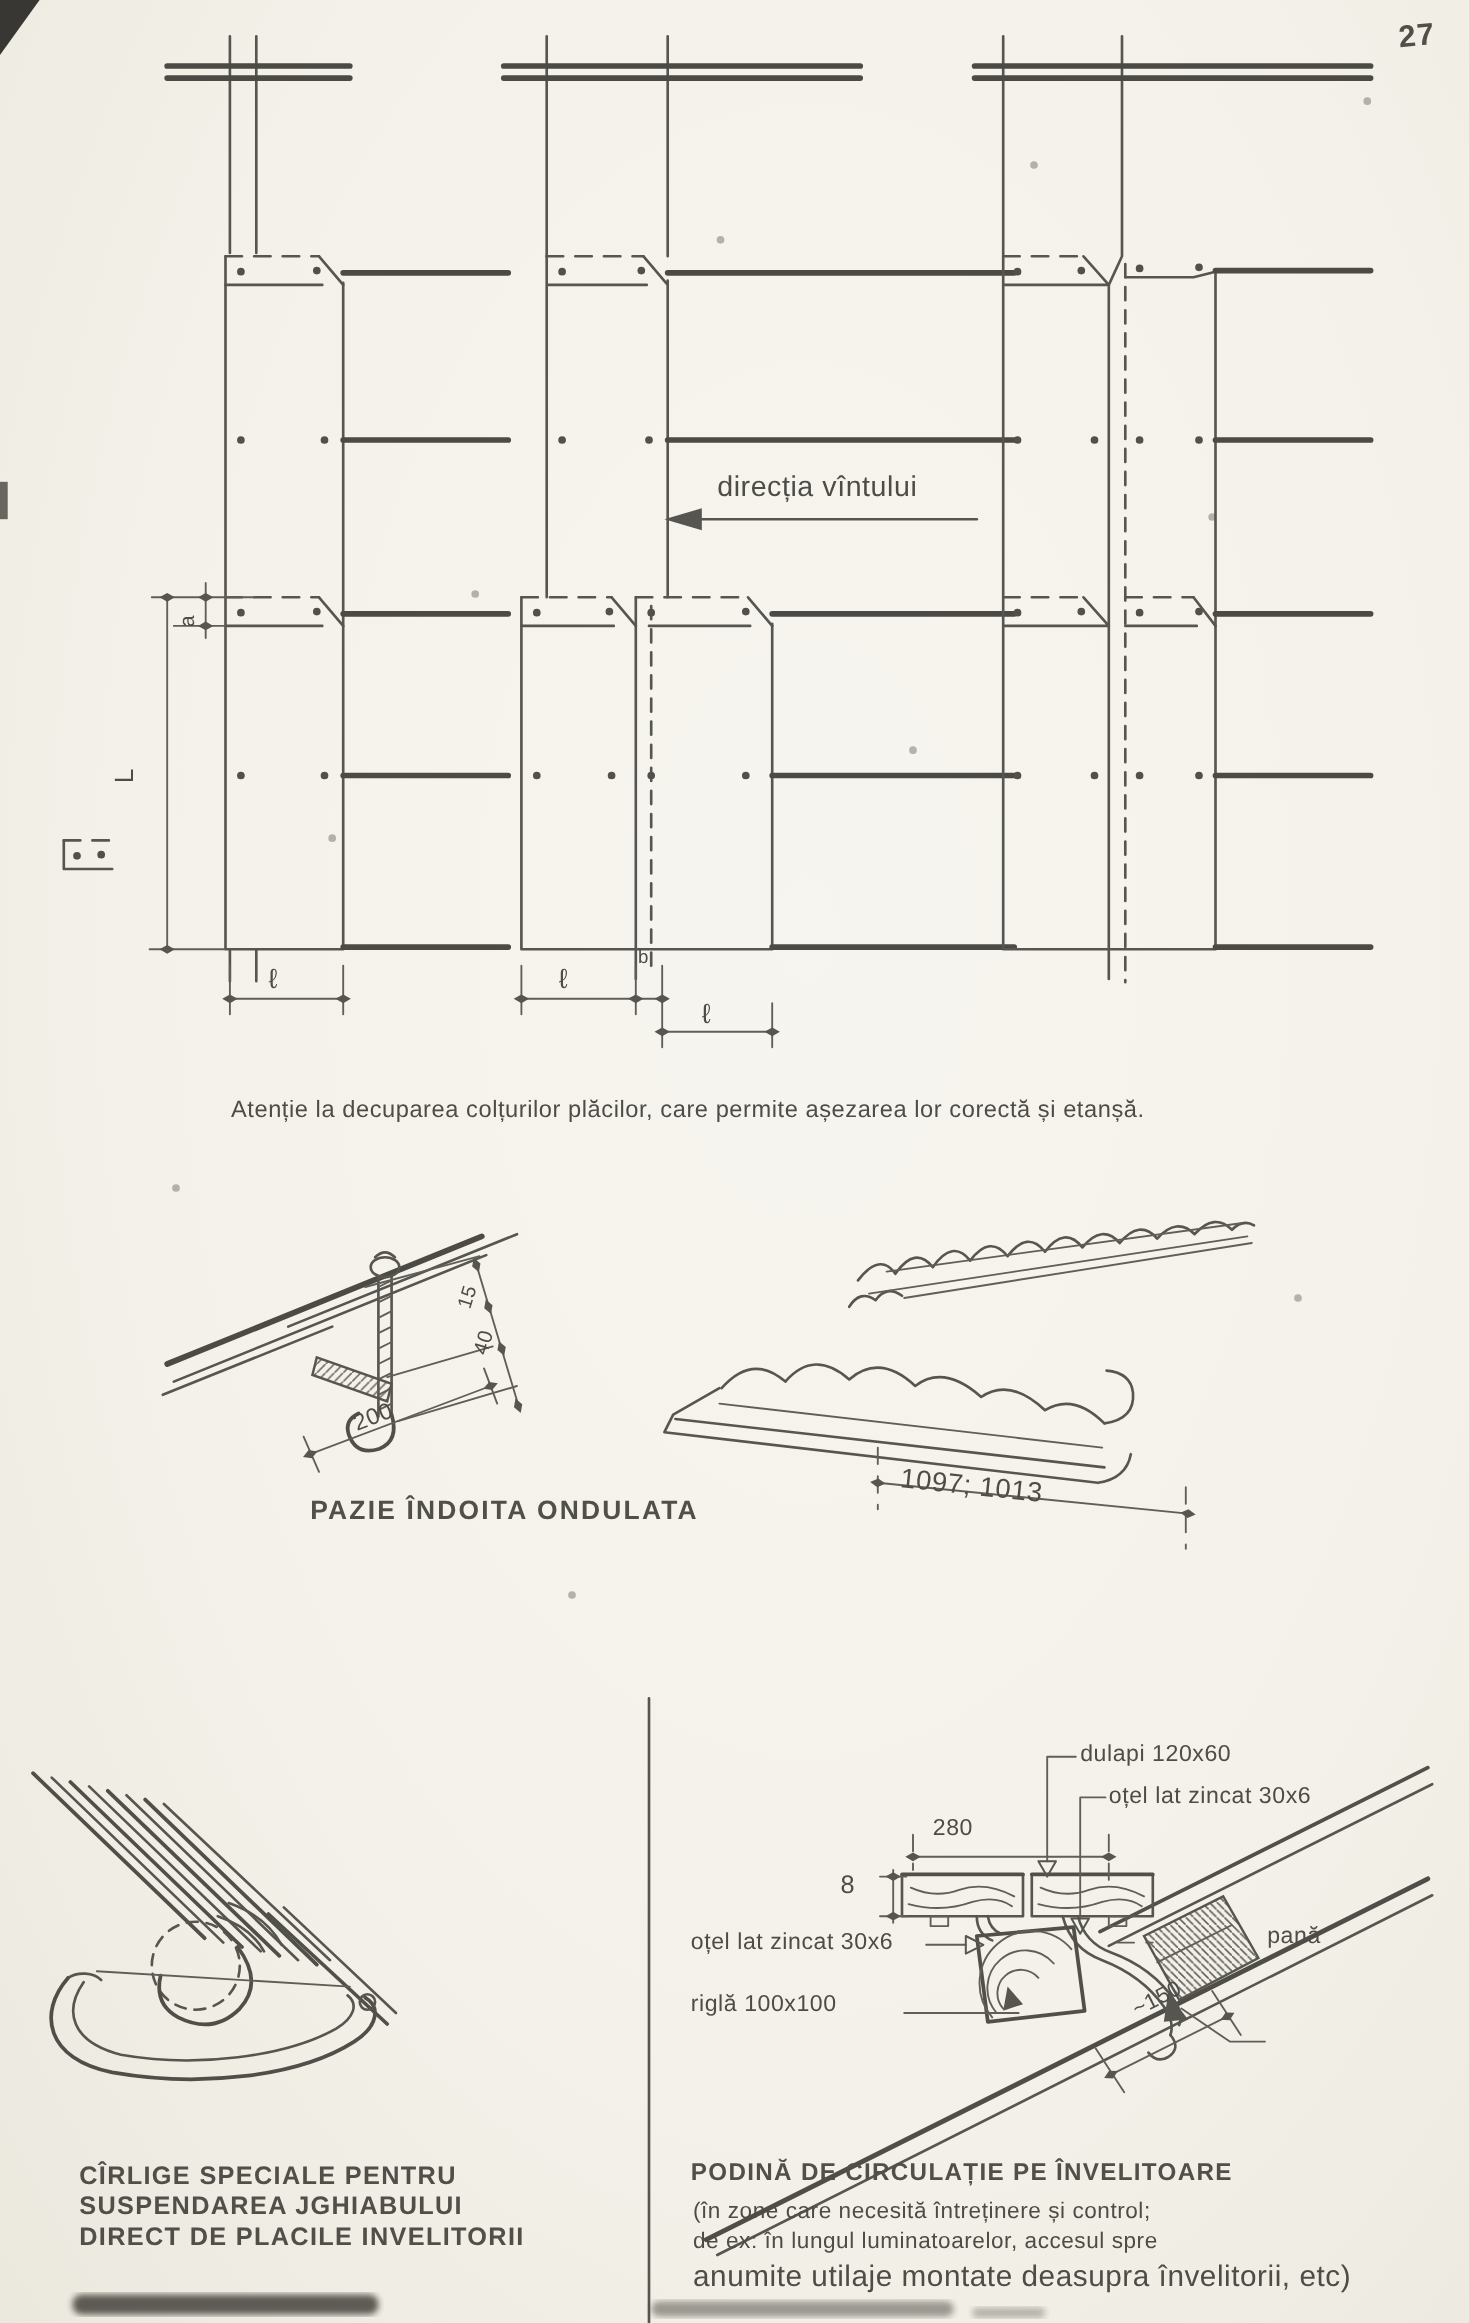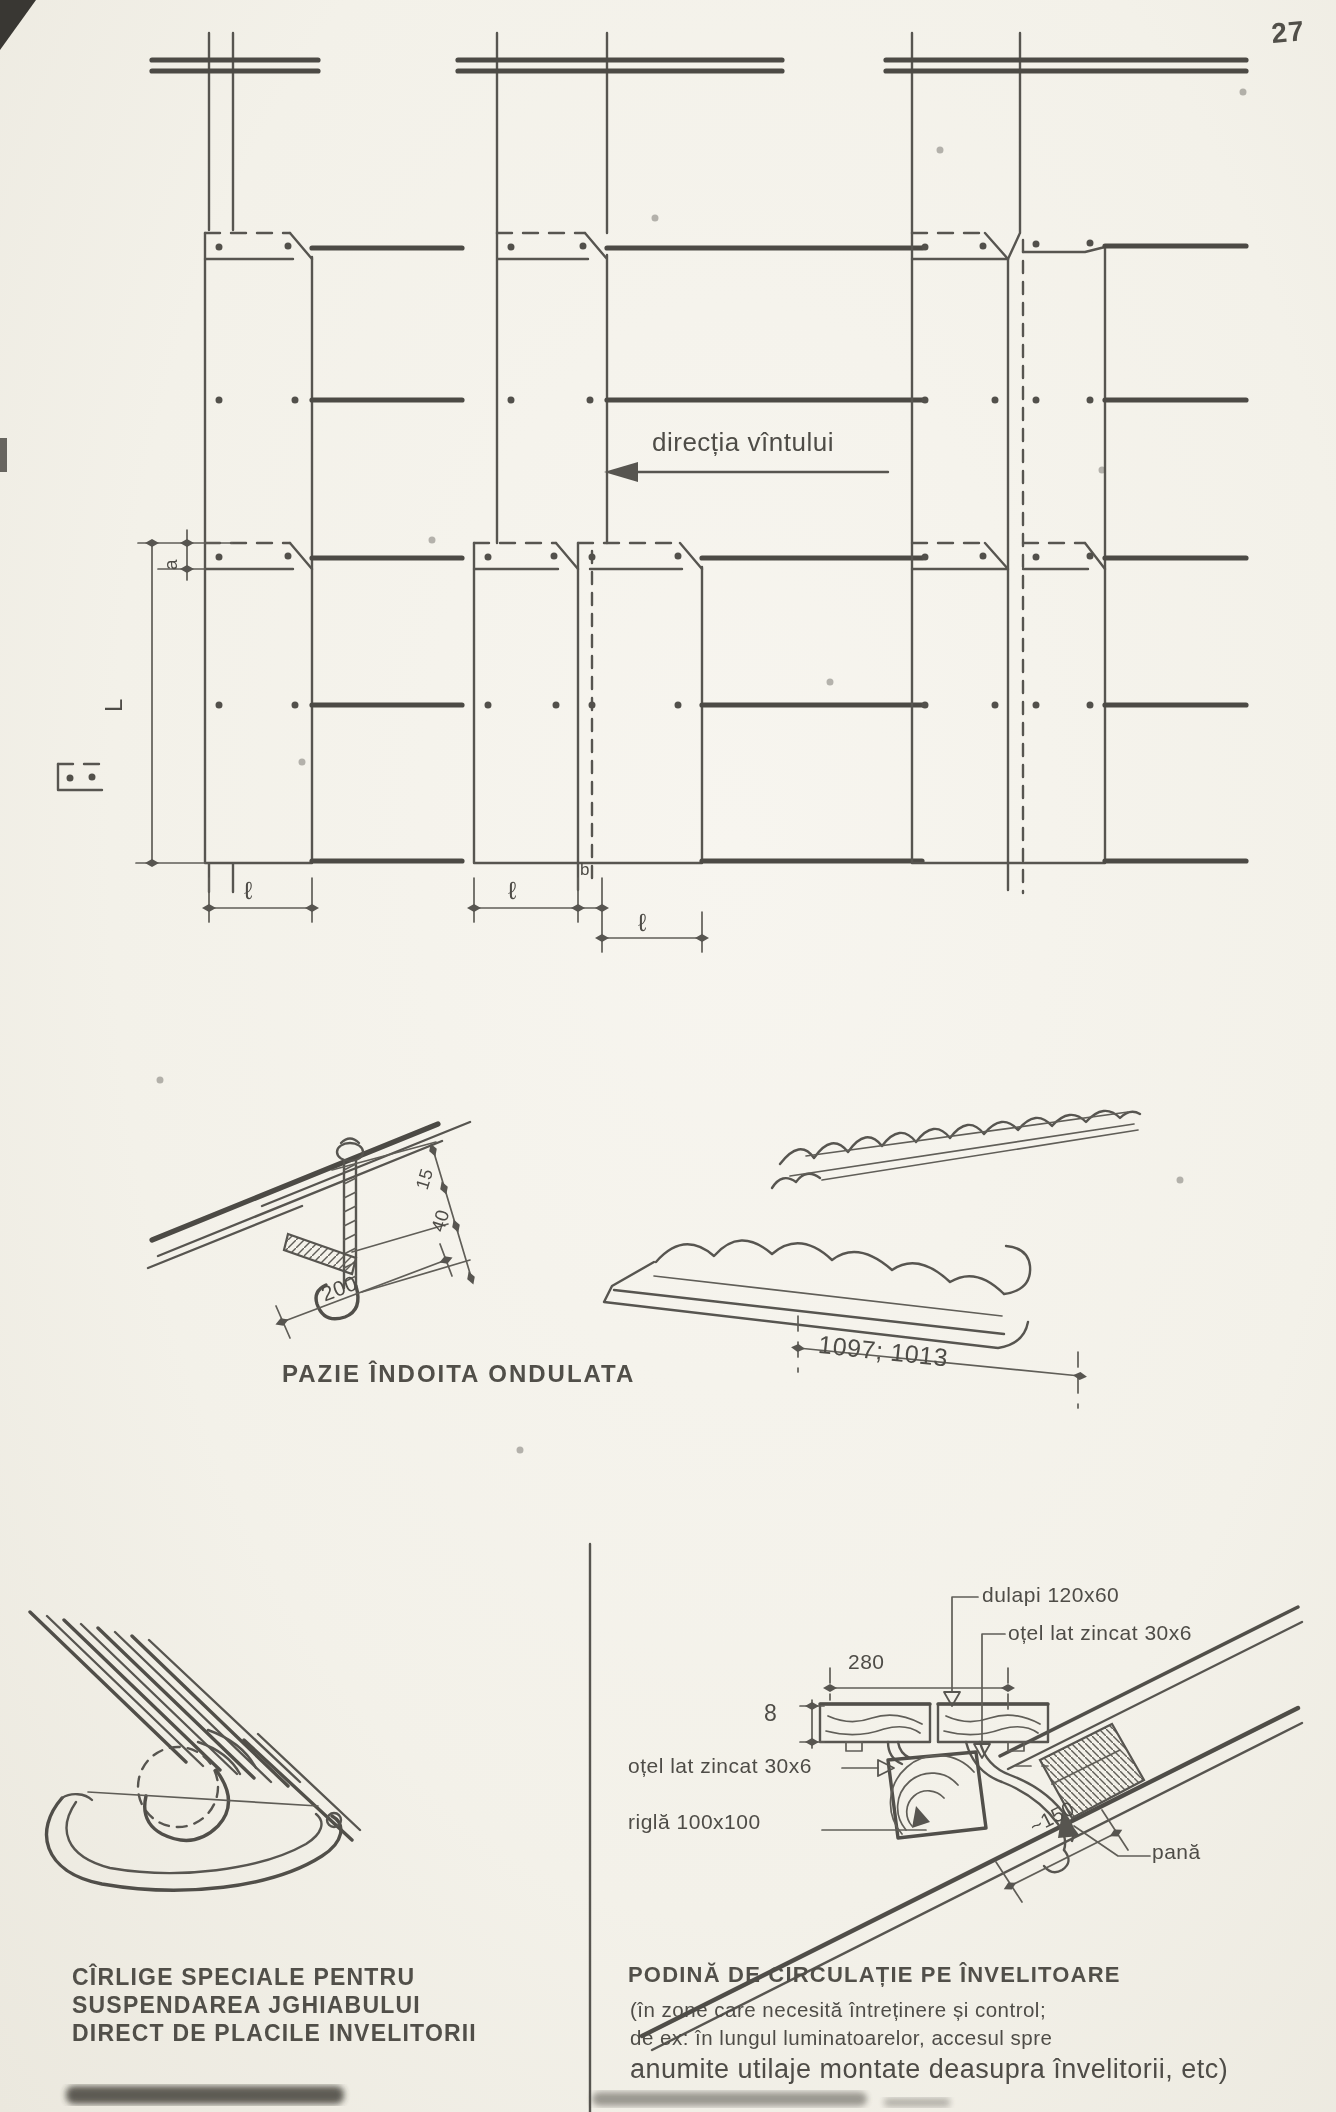--- a/index.html
+++ b/index.html
@@ -216,20 +216,21 @@
 
 <div class="lbl hand" style="left:652px;top:427px;font-size:26px;">direcția vîntului</div>
 
 <div class="lbl hand" style="left:160px;top:570px;font-size:19px;transform:rotate(-90deg);">a</div>
 <div class="lbl hand" style="left:100px;top:712px;font-size:24px;transform:rotate(-90deg);">L</div>
 <div class="lbl hand" style="left:244px;top:876px;font-size:25px;">ℓ</div>
 <div class="lbl hand" style="left:508px;top:876px;font-size:25px;">ℓ</div>
 <div class="lbl hand" style="left:580px;top:860px;font-size:17px;">b</div>
 <div class="lbl hand" style="left:638px;top:908px;font-size:25px;">ℓ</div>
 
+<div class="lbl hand" style="left:210px;top:996px;font-size:21.5px;">Atenție la decuparea colțurilor plăcilor, care permite așezarea lor corectă și etanșă.</div>
 
 <div class="lbl hand" style="left:318px;top:1284px;font-size:21px;transform:rotate(-21deg);">200</div>
 <div class="lbl hand" style="left:412px;top:1186px;font-size:18px;transform:rotate(-73deg);">15</div>
 <div class="lbl hand" style="left:427px;top:1228px;font-size:19px;transform:rotate(-73deg);">40</div>
 <div class="lbl hand" style="left:820px;top:1330px;font-size:25px;transform:rotate(6deg);">1097; 1013</div>
 
 <div class="lbl caps" style="left:282px;top:1360px;font-size:24px;">PAZIE ÎNDOITA ONDULATA</div>
 
 <div class="lbl caps2" style="left:72px;top:1964px;font-size:23px;">CÎRLIGE SPECIALE PENTRU</div>
 <div class="lbl caps2" style="left:72px;top:1992px;font-size:23px;">SUSPENDAREA JGHIABULUI</div>
@@ -240,15 +241,15 @@
 <div class="lbl hand" style="left:630px;top:2026px;font-size:20.5px;">de ex: în lungul luminatoarelor, accesul spre</div>
 <div class="lbl hand" style="left:630px;top:2054px;font-size:27px;">anumite utilaje montate deasupra învelitorii, etc)</div>
 
 <div class="lbl hand" style="left:982px;top:1583px;font-size:21px;">dulapi 120x60</div>
 <div class="lbl hand" style="left:1008px;top:1621px;font-size:21px;">oțel lat zincat 30x6</div>
 <div class="lbl hand" style="left:848px;top:1650px;font-size:21px;">280</div>
 <div class="lbl hand" style="left:764px;top:1700px;font-size:23px;">8</div>
 <div class="lbl hand" style="left:628px;top:1754px;font-size:21px;">oțel lat zincat 30x6</div>
 <div class="lbl hand" style="left:628px;top:1810px;font-size:21px;">riglă 100x100</div>
 <div class="lbl hand" style="left:1026px;top:1818px;font-size:20px;transform:rotate(-27deg);">~150</div>
-<div class="lbl hand" style="left:1152px;top:1840px;font-size:21px;">pană</div>
+<div class="lbl hand" style="left:1152px;top:1748px;font-size:21px;">pană</div>
 
 </div>
 
 </body></html>

